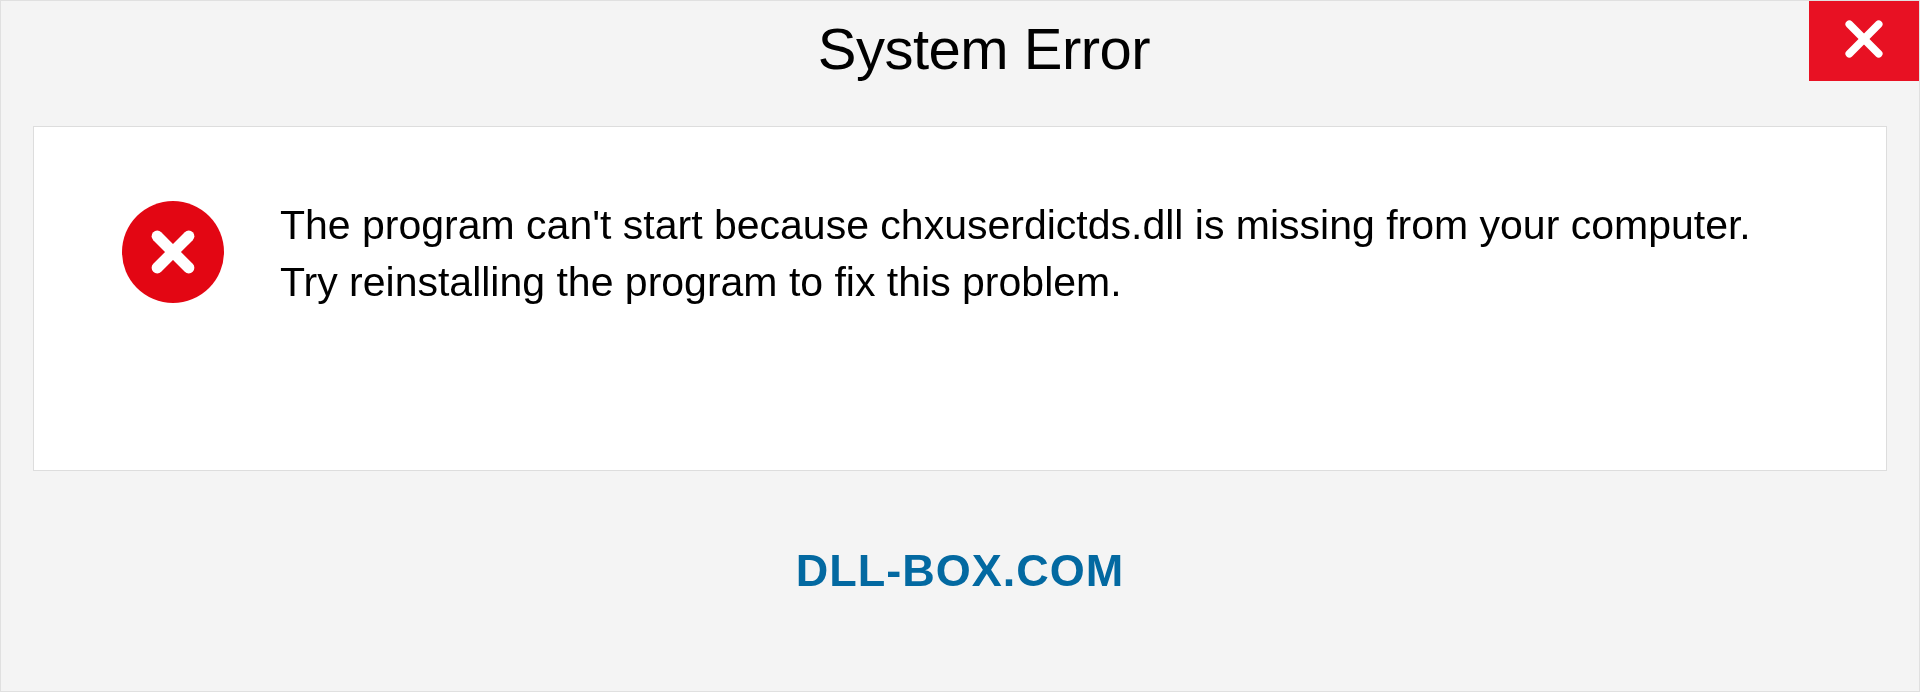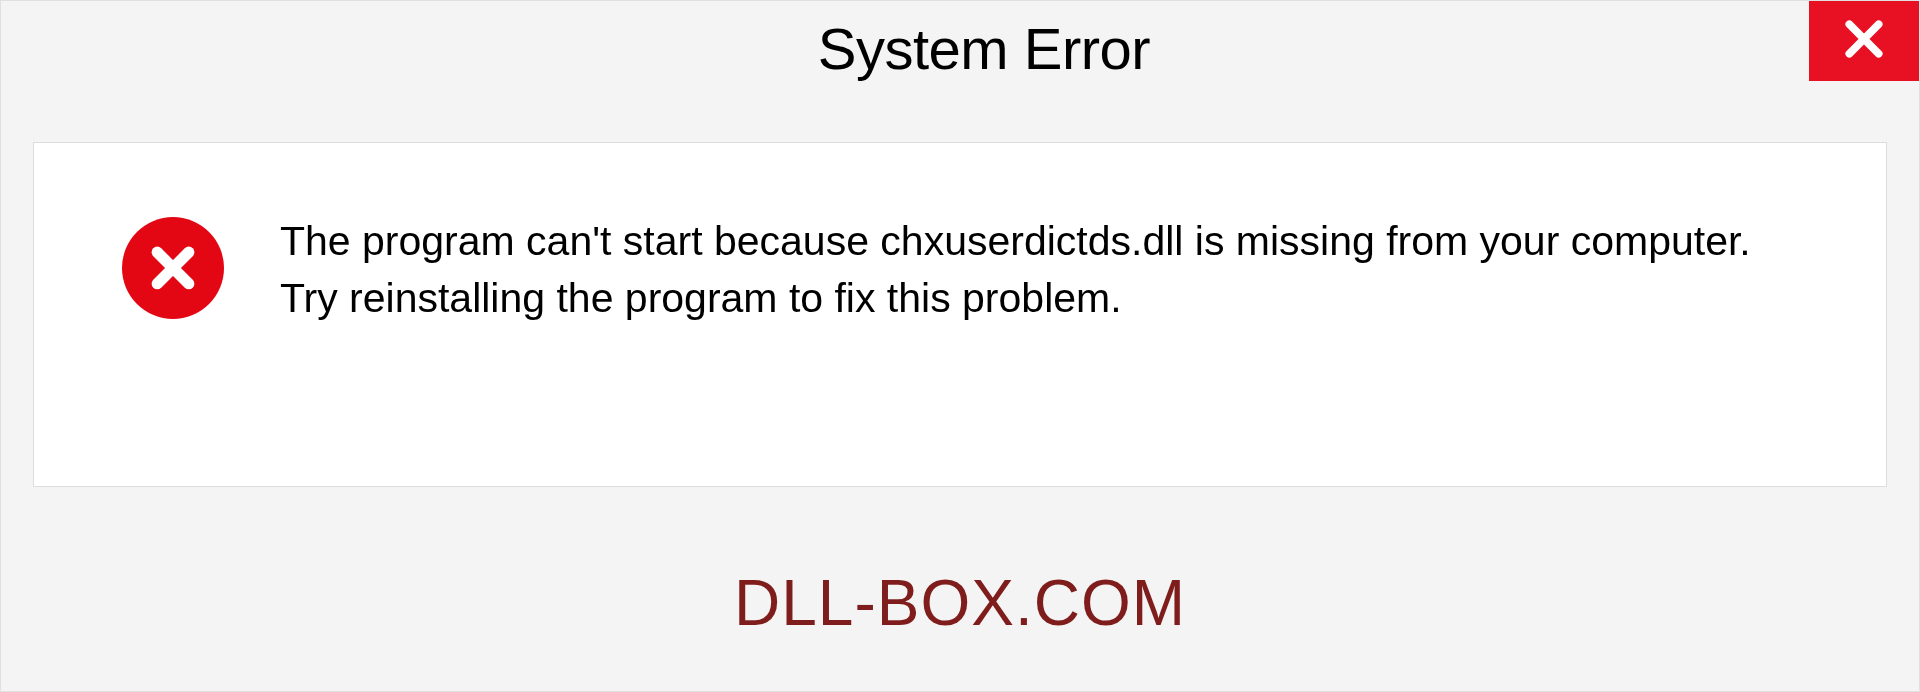--- a/index.html
+++ b/index.html
@@ -45,21 +45,21 @@
       display: flex;
       align-items: center;
       justify-content: center;
       cursor: pointer;
     }
     .close-btn svg {
       width: 44px;
       height: 44px;
     }
     .content-box {
-      margin: 16px 32px;
+      margin: 0 32px;
       background: #fff;
       border: 1px solid #ddd;
       height: 345px;
       display: flex;
       align-items: flex-start;
       padding: 70px 95px 40px 88px;
       gap: 56px;
     }
     .error-circle {
       flex: 0 0 auto;
@@ -88,23 +88,23 @@
       align-items: center;
       justify-content: flex-end;
       padding: 0 50px;
       gap: 64px;
       position: relative;
     }
     .watermark {
       position: absolute;
       left: 50%;
       transform: translateX(-50%);
-      font-size: 64px;
-      font-weight: 400;
-      color: #7f1d1d;
+      font-size: 45px;
+      font-weight: 700;
+      color: #0369a1;
       letter-spacing: 1px;
     }
     .ok-btn {
       width: 280px;
       height: 82px;
       background: #e9e9e9;
       border: 1px solid #bbb;
       font-size: 40px;
       color: #000;
       display: flex;

